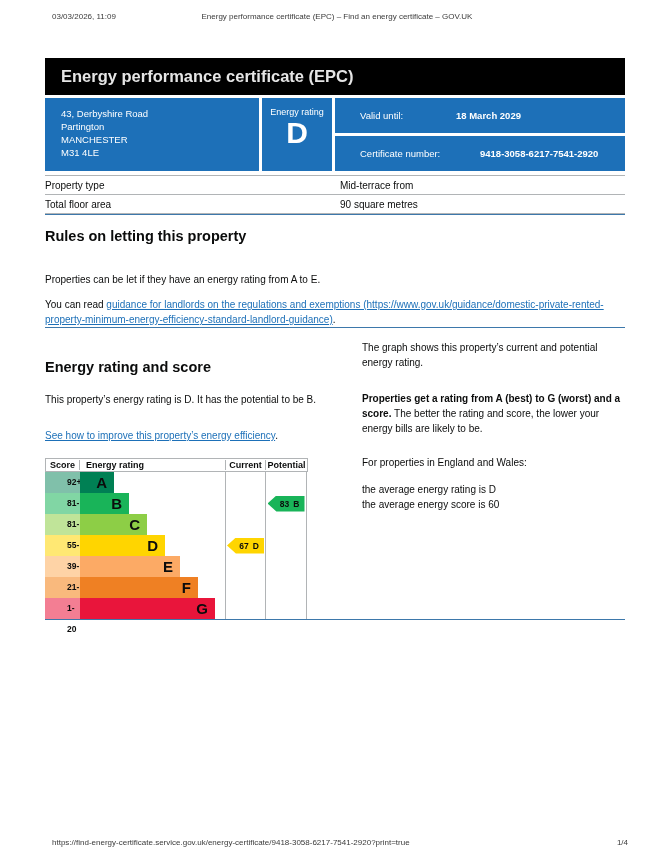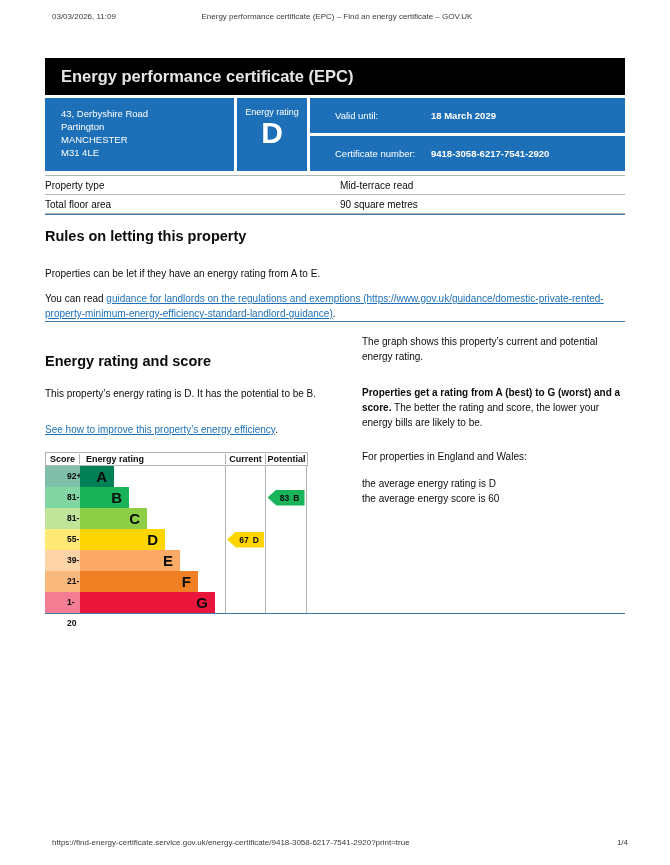--- a/index.html
+++ b/index.html
@@ -7,40 +7,40 @@
         font-family:"Liberation Sans","DejaVu Sans",sans-serif;color:#0b0c0c;}
   .print-meta{position:absolute;left:52px;right:42px;display:flex;
               justify-content:space-between;align-items:center;font-size:8px;color:#3a3a3a;gap:12px;}
   .print-meta.top{top:12px;}
   .print-meta.bottom{top:838px;}
   .pm-spacer{width:70px;}
   .content{position:absolute;left:45px;top:58px;width:580px;}
   .banner{height:37px;background:#000;color:#e5e5e5;display:flex;align-items:center;
           padding-left:16px;box-sizing:border-box;font-size:16.5px;font-weight:bold;}
   .summary{display:flex;background:#1d70b8;color:#fff;height:73px;margin-top:3px;}
-  .cell.address{width:189px;padding:9px 0 0 16px;font-size:9.5px;line-height:13px;box-sizing:border-box;}
+  .cell.address{width:214px;padding:9px 0 0 16px;font-size:9.5px;line-height:13px;box-sizing:border-box;}
   .cell.rating-cell{width:76px;border-left:3px solid #fff;border-right:3px solid #fff;
                     text-align:center;box-sizing:border-box;padding-top:9px;}
   .rating-label{font-size:9px;}
   .rating-letter{font-size:30px;font-weight:bold;line-height:31px;}
   .cell.validity{flex:1;display:flex;flex-direction:column;}
   .vrow{flex:1;display:flex;align-items:center;padding-left:25px;font-size:9.5px;}
-  .vrow + .vrow{border-top:3px solid #fff;}
+  .vrow + .vrow{border-top:3px solid #fff;gap:24px;}
   .vlabel{width:96px;}
   .vvalue{font-weight:bold;}
   .ptable{margin-top:4px;font-size:10px;border-bottom:1px solid #b1b4b6;}
   .prow{display:flex;height:18px;align-items:center;border-top:1px solid #b1b4b6;}
   .plabel{width:295px;}
   hr.bluehr{border:none;border-top:1px solid #3d78ab;margin:0;}
   .hr1{margin-top:17px;}
   .hr2{margin-top:26px;}
   .hr3{margin-top:17px;}
   h2{font-size:14.5px;line-height:18px;margin:12px 0 0;color:#0b0c0c;}
   p{font-size:10px;line-height:15px;margin:0;color:#0b0c0c;}
-  .mt13{margin-top:21px;} .mt10{margin-top:10px;} .mt16{margin-top:16px;}
+  .mt13{margin-top:27px;} .mt10{margin-top:10px;} .mt16{margin-top:16px;}
   .mt21{margin-top:21px;} .mt19{margin-top:19px;} .mt12{margin-top:12px;}
   a{color:#1d70b8;text-decoration:underline;cursor:pointer;}
   .twocol{display:flex;margin-top:12px;justify-content:space-between;}
   .col-left{width:300px;}
   .col-left h2{margin-top:18px;}
   .col-right{width:263px;}
   .narrow{max-width:272px;}
   
   .chart{width:263px;margin-top:15px;}
   .chead{display:flex;height:12px;align-items:center;font-size:9px;font-weight:bold;
@@ -100,21 +100,21 @@
         <div class="vrow">
           <span class="vlabel">Certificate number:</span>
           <span class="vvalue">9418-3058-6217-7541-2920</span>
         </div>
       </div>
     </div>
 
     <div class="ptable">
       <div class="prow">
         <span class="plabel">Property type</span>
-        <span class="pvalue">Mid-terrace read</span>
+        <span class="pvalue">Mid-terrace from</span>
       </div>
       <div class="prow">
         <span class="plabel">Total floor area</span>
         <span class="pvalue">90 square metres</span>
       </div>
     </div>
 
     <hr class="bluehr hr1">
 
     <h2>Rules on letting this property</h2>

